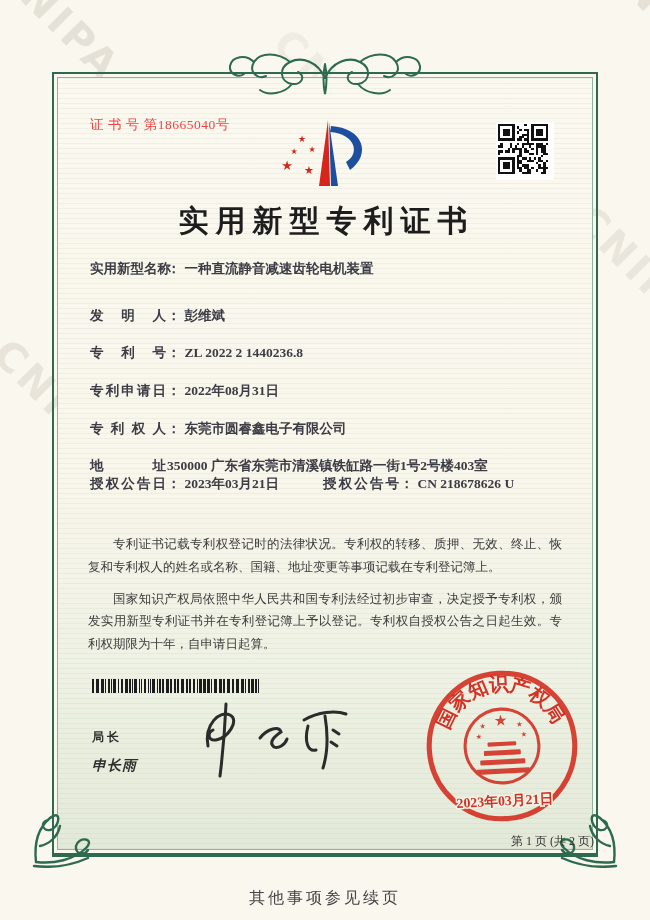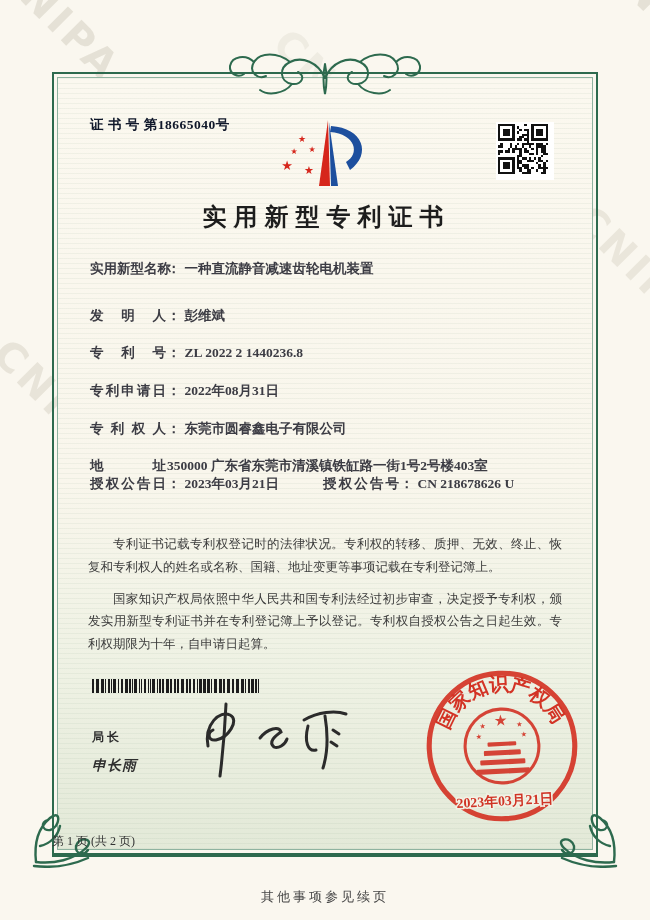--- a/index.html
+++ b/index.html
@@ -23,46 +23,46 @@
     position:absolute;inset:3px;border:1px solid #8fb3a0;
     background:
       repeating-linear-gradient(0deg, rgba(124,158,132,0.09) 0 1px, rgba(0,0,0,0) 1px 5px),
       linear-gradient(180deg,#fbf8ef 0%,#f9f6ec 52%,#eef1e3 78%,#e3e9d8 100%);
   }
   .ornament-top{position:absolute;left:50%;top:44px;transform:translateX(-50%);}
   .corner-fl{position:absolute;width:72px;height:68px;}
   .corner-fl.left{left:30px;top:800px;}
   .corner-fl.right{left:548px;top:800px;transform:scaleX(-1);}
   
-  .cert-no{position:absolute;left:90px;top:116px;font-size:13.5px;color:#0f172a;letter-spacing:.5px;font-weight:700;}
+  .cert-no{position:absolute;left:90px;top:116px;font-size:13.5px;color:#ef4444;letter-spacing:.5px;font-weight:400;}
   .qr{position:absolute;left:496px;top:122px;width:54px;height:54px;background:#fff;padding:2px;}
   .logo{position:absolute;left:278px;top:112px;width:96px;height:80px;}
   .title{
     position:absolute;left:52px;top:201px;width:542px;text-align:center;
-    font-size:24px;font-weight:bold;color:#1d1d1d;letter-spacing:7px;text-indent:7px;
+    font-size:30px;font-weight:bold;color:#1d1d1d;letter-spacing:7px;text-indent:7px;
   }
   
   .row{position:absolute;left:90px;width:470px;font-size:13.5px;color:#3c3c44;font-weight:600;white-space:nowrap;}
   .lbl{display:inline-block;width:76px;text-align:justify;text-align-last:justify;vertical-align:top;}
   .colon{display:inline-block;margin:0 4px 0 1px;}
   .pair2{position:absolute;left:233px;top:0;}
   
   .body-text{
     position:absolute;left:88px;top:533px;width:474px;
     font-size:12.5px;line-height:1.82;color:#3b3b3b;text-align:justify;
   }
   .body-text p{margin:0 0 9px 0;text-indent:2em;}
   
   .barcode{position:absolute;left:92px;top:679px;width:170px;height:14px;}
   .sig-title{position:absolute;left:92px;top:729px;font-size:12px;color:#2e2e2e;letter-spacing:3px;font-weight:600;}
   .sig-name{position:absolute;left:92px;top:757px;font-size:14px;color:#2e2e2e;letter-spacing:1px;font-weight:600;font-style:italic;}
   .signature{position:absolute;left:178px;top:688px;}
   .seal{position:absolute;left:420px;top:664px;width:164px;height:164px;transform:rotate(-3deg);opacity:.95;}
-  .footer-page{position:absolute;left:52px;top:833px;width:542px;text-align:left;font-size:12px;color:#333;}
-  .note{position:absolute;left:0;top:888px;width:650px;text-align:center;font-size:13px;color:#454545;letter-spacing:3px;}
+  .footer-page{position:absolute;left:52px;top:833px;width:542px;text-align:right;font-size:12px;color:#333;}
+  .note{position:absolute;left:0;top:888px;width:650px;text-align:center;font-size:16px;color:#454545;letter-spacing:3px;}
   .green{stroke:#2d6a4e;fill:none;stroke-linecap:round;}
 </style>
 </head>
 <body>
 
 <div class="page">
 
   <span class="wm" style="left:-18px;top:-4px;">CNIPA</span>
   <span class="wm" style="left:586px;top:-12px;">CNIPA</span>
   <span class="wm" style="left:560px;top:244px;color:rgba(188,181,162,0.26);">CNIPA</span>

